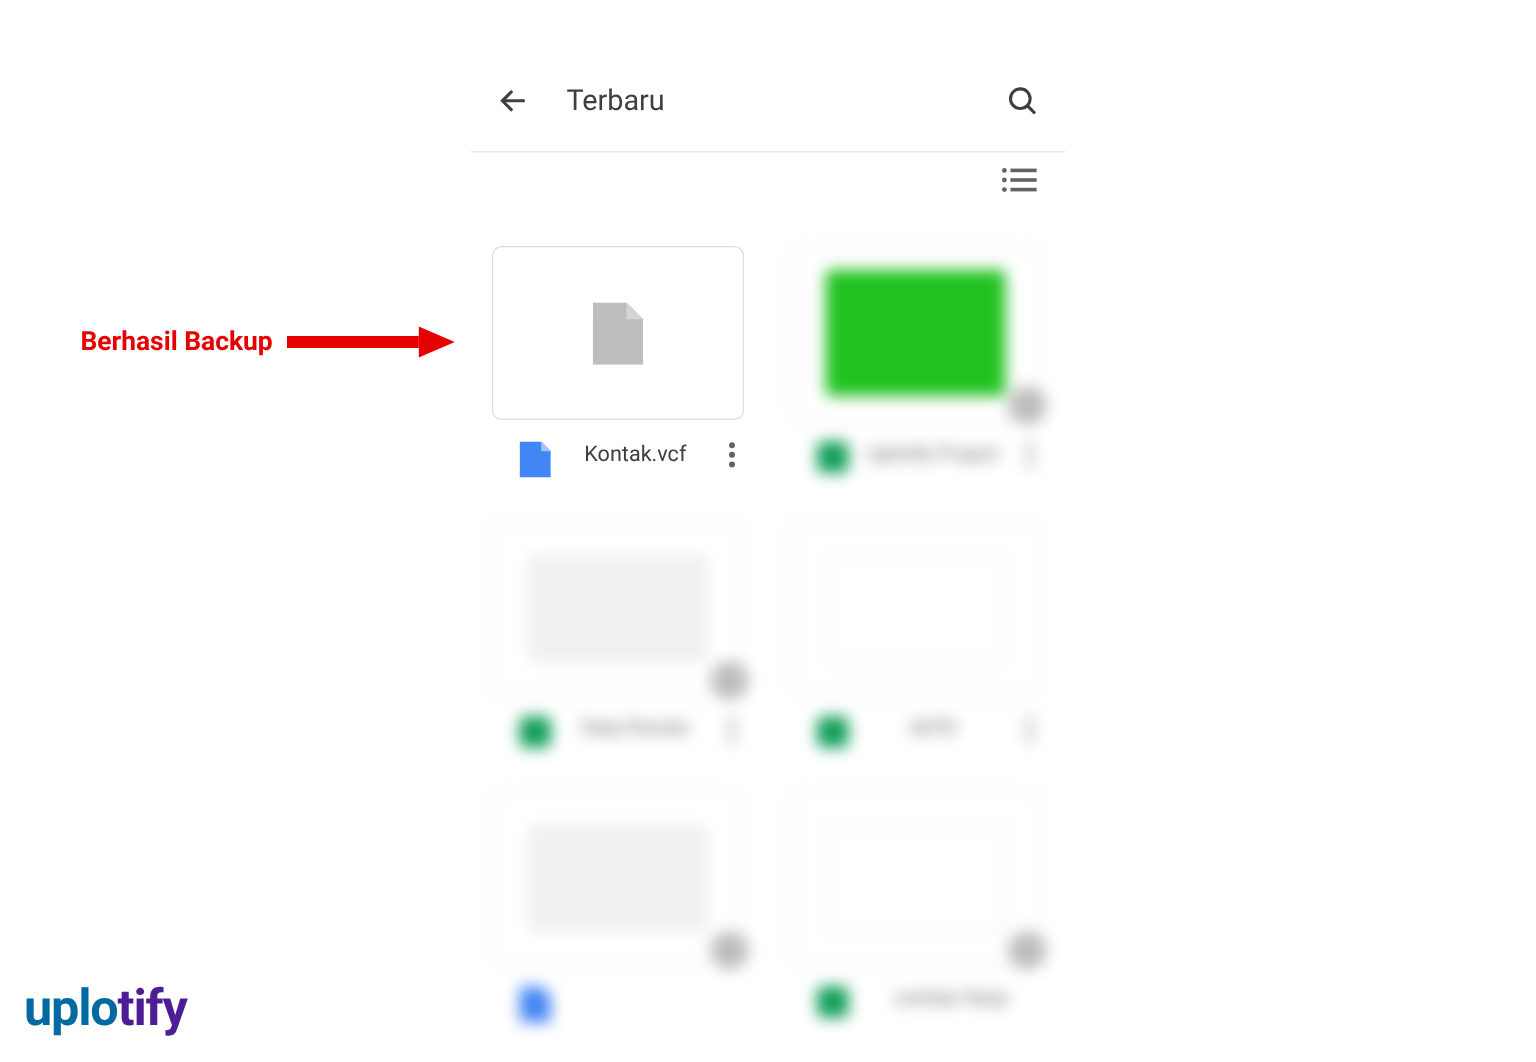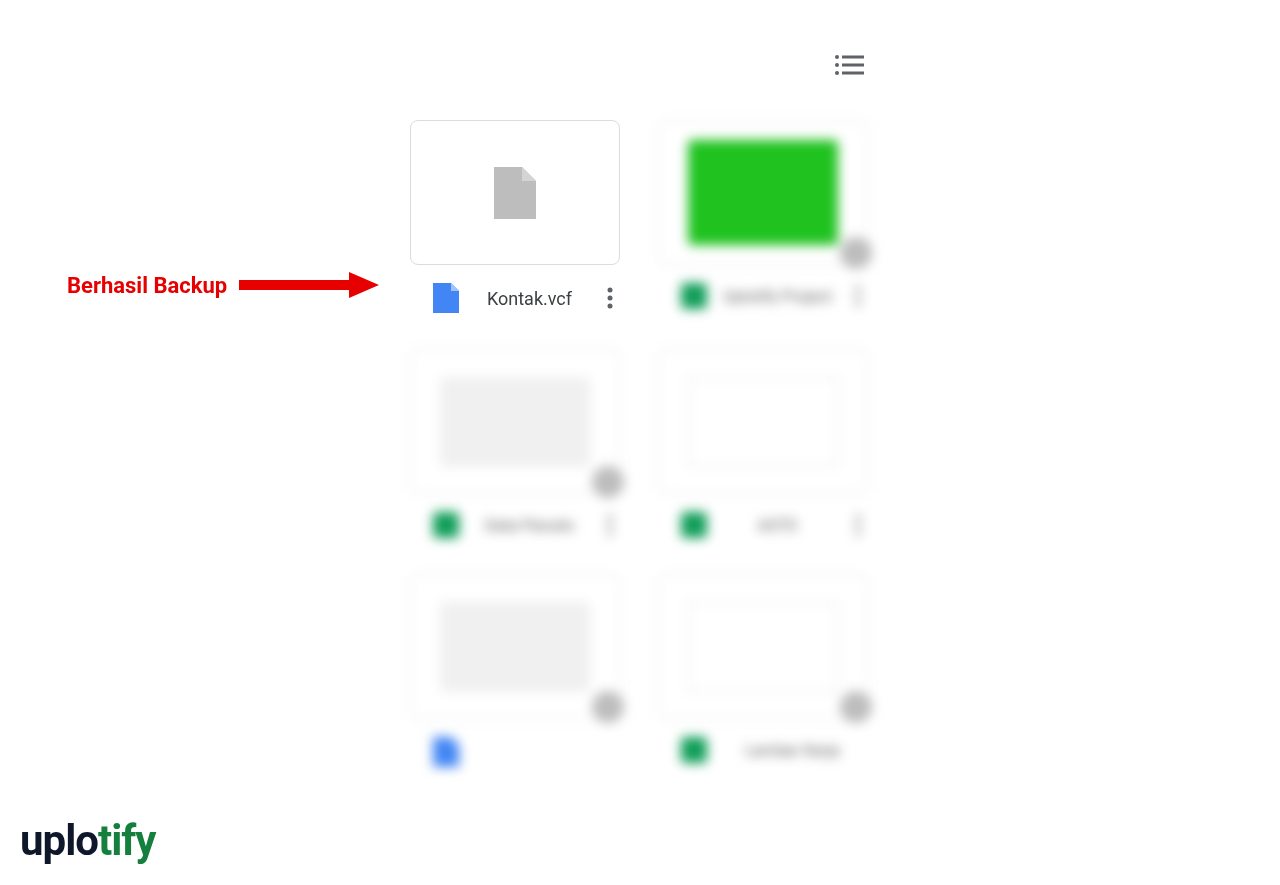--- a/index.html
+++ b/index.html
@@ -145,21 +145,21 @@
       bottom: -5px;
       right: -5px;
       width: 32px;
       height: 32px;
       background: #bdbdbd;
       border-radius: 50%;
     }
     
     .file-info {
       display: flex;
-      align-items: center;
+      align-items: flex-start;
       margin-top: 18px;
       gap: 10px;
       margin-left: 23px;
     }
     
     .file-info.blurred {
       filter: blur(6px);
     }
     
     .file-type-icon {
@@ -200,40 +200,55 @@
     .watermark {
       position: absolute;
       bottom: 20px;
       left: 20px;
       font-size: 42px;
       font-weight: 700;
       letter-spacing: -1px;
     }
     
     .watermark .part1 {
-      color: #0f172a;
+      color: #0369a1;
     }
     
     .watermark .part2 {
-      color: #15803d;
+      color: #4c1d95;
     }
   </style>
 </head>
 <body>
 
 <div class="annotation">
   <span class="annotation-text">Berhasil Backup</span>
   <svg class="annotation-arrow" viewBox="0 0 140 30">
     <line x1="0" y1="15" x2="110" y2="15" stroke="#e60000" stroke-width="10"></line>
     <polygon points="110,2 140,15 110,28" fill="#e60000"></polygon>
   </svg>
 </div>
 
 <div class="phone-container">
 
+  <div class="header">
+    <div class="back-icon">
+      <svg width="28" height="28" viewBox="0 0 24 24" fill="none" stroke="#3c4043" stroke-width="2.2">
+        <line x1="20" y1="12" x2="4" y2="12"></line>
+        <polyline points="11,5 4,12 11,19"></polyline>
+      </svg>
+    </div>
+    <div class="header-title">Terbaru</div>
+    <div class="search-icon">
+      <svg width="28" height="28" viewBox="0 0 24 24" fill="none" stroke="#3c4043" stroke-width="2.2">
+        <circle cx="10.5" cy="10.5" r="7"></circle>
+        <line x1="21" y1="21" x2="15.5" y2="15.5"></line>
+      </svg>
+    </div>
+  </div>
 
   <div class="view-toggle">
     <div class="list-icon">
       <svg width="30" height="22" viewBox="0 0 30 22">
         <circle cx="3" cy="3" r="2" fill="#5f6368"></circle>
         <rect x="8" y="1.5" width="22" height="3" fill="#5f6368"></rect>
         <circle cx="3" cy="11" r="2" fill="#5f6368"></circle>
         <rect x="8" y="9.5" width="22" height="3" fill="#5f6368"></rect>
         <circle cx="3" cy="19" r="2" fill="#5f6368"></circle>
         <rect x="8" y="17.5" width="22" height="3" fill="#5f6368"></rect>

